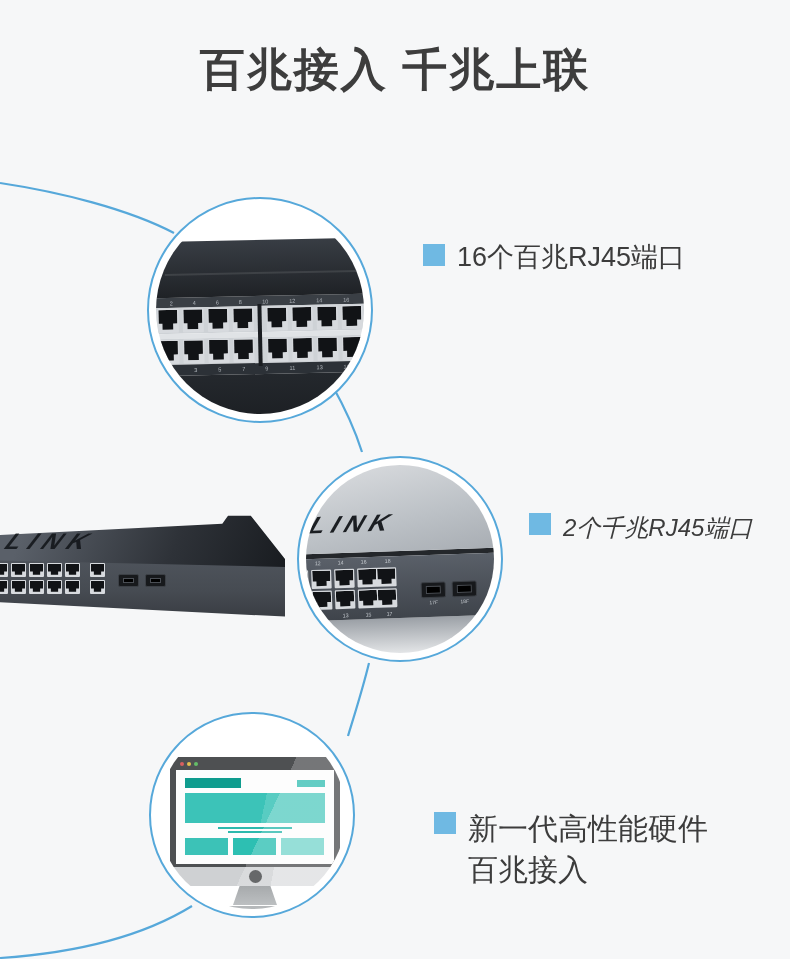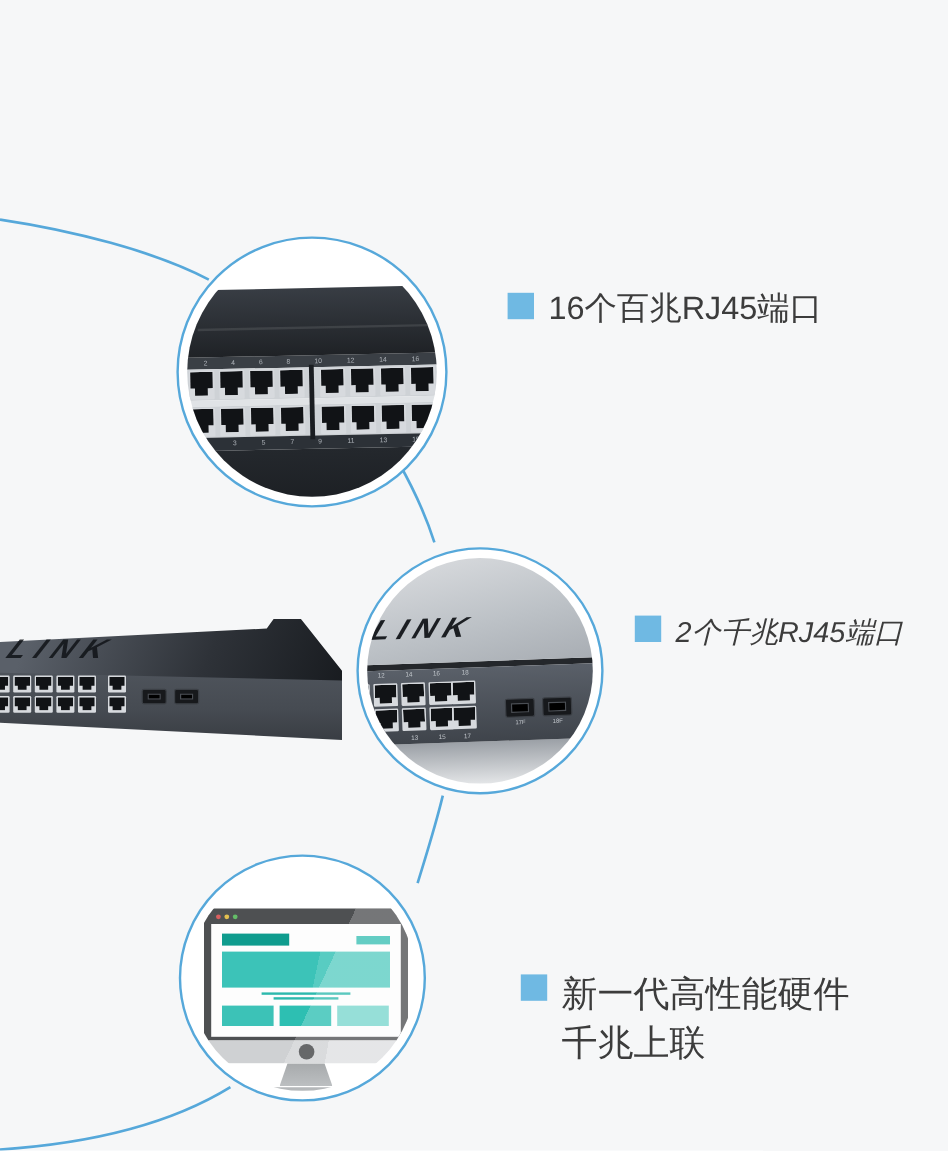--- a/index.html
+++ b/index.html
@@ -92,20 +92,21 @@
   .flines div{white-space:nowrap;}
   .f1{left:407px;top:240px;} .f1 .flines div{font-size:27px;line-height:34px;}
   .f2{left:513px;top:509px;} .f2 .flines div{font-size:24px;line-height:38px;font-style:italic;}
   .f3{left:418px;top:808px;} .f3 .flines div{font-size:30px;line-height:41px;font-family:Liberation Serif, serif;}
 </style>
 </head>
 <body>
 
 <div class="canvas">
 
+  <h1 class="title">百兆接入 千兆上联</h1>
 
   <svg class="lines" viewBox="0 0 790 959">
     <path d="M0,183 C60,192 128,209 174,233"></path>
     <path d="M332,385 C345,408 355,430 362,452"></path>
     <path d="M369,663 C363,688 355,713 348,736"></path>
     <path d="M192,906 C140,938 75,953 0,958"></path>
   </svg>
 
   <div class="switch-left">
     <div class="sw-top"></div>
@@ -285,17 +286,17 @@
     <span class="bullet"></span>
     <div class="flines">
       <div>2个千兆RJ45端口</div>
     </div>
   </div>
 
   <div class="feature f3">
     <span class="bullet"></span>
     <div class="flines">
       <div>新一代高性能硬件</div>
-      <div>千兆上联</div>
+      <div>百兆接入</div>
     </div>
   </div>
 
 </div>
 
 </body></html>

